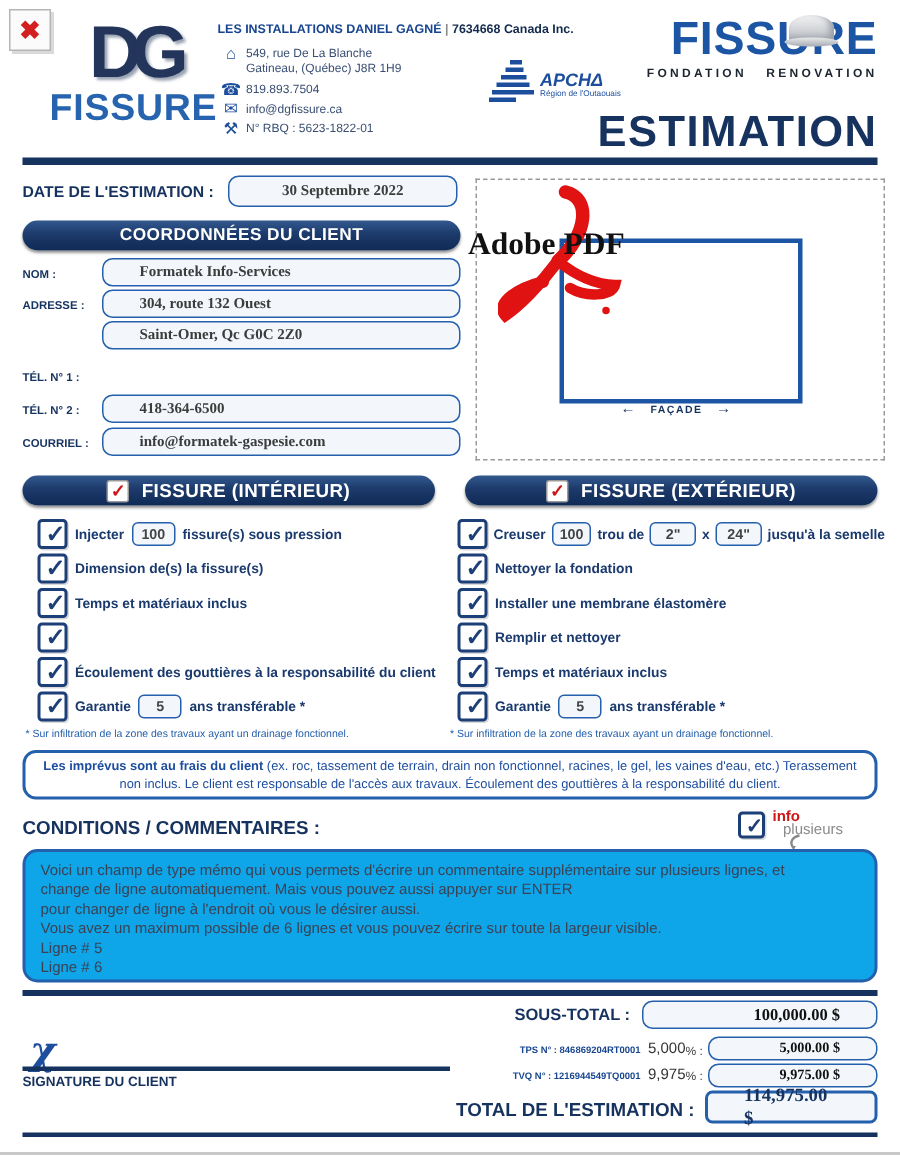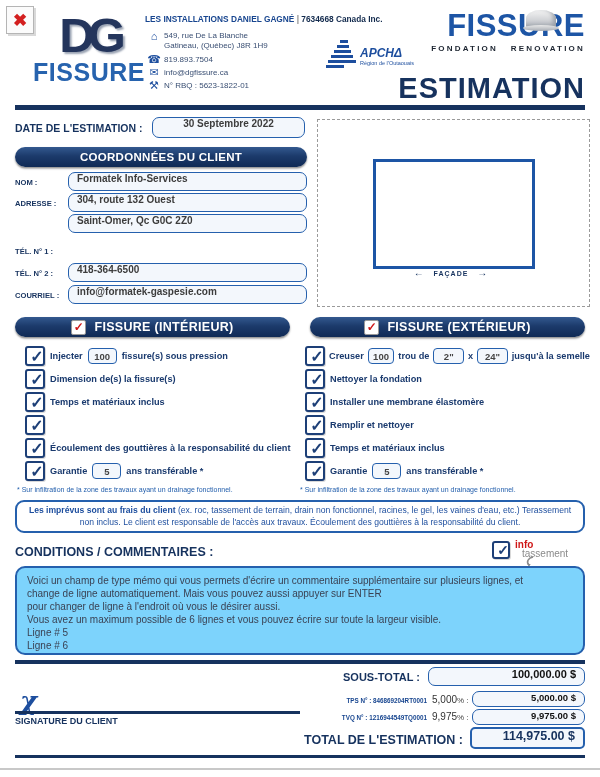--- a/index.html
+++ b/index.html
@@ -1,33 +1,33 @@
 <!DOCTYPE html>
 <html><head>
 <meta charset="utf-8">
 <style>
   html,body{margin:0;padding:0;background:#fff;}
   .page{position:relative;width:600px;height:777px;background:#fff;font-family:"Liberation Sans",sans-serif;overflow:hidden;}
   .abs{position:absolute;}
   .lbl{position:absolute;font-weight:bold;color:#16325e;}
-  .field{position:absolute;border:1.5px solid #2560ad;border-radius:7px;background:#f3f7fc;display:flex;align-items:flex-start;font-size:10px;color:#3c3c3c;font-weight:600;padding:0 8px;box-sizing:border-box;}
+  .field{position:absolute;border:1.5px solid #2560ad;border-radius:7px;background:#f3f7fc;display:flex;align-items:center;font-size:10px;color:#3c3c3c;font-weight:600;padding:0 24px;box-sizing:border-box;font-family:Liberation Serif, serif;}
   .field.center{justify-content:center;}
   .field.right{justify-content:flex-end;}
   .pill{position:absolute;height:20px;border-radius:11px;background:linear-gradient(#33598f 0%,#1c3a6b 45%,#0f2a55 100%);color:#fff;font-weight:bold;display:flex;align-items:center;justify-content:center;gap:8px;font-size:11.5px;letter-spacing:.3px;box-shadow:0 1.5px 2px rgba(0,0,0,.45);}
   .pillchk{width:13px;height:13px;background:#fff;border:1px solid #999;border-radius:2px;display:flex;align-items:center;justify-content:center;color:#cf1717;font-weight:bold;font-size:12px;line-height:1;}
   .row{position:absolute;display:flex;align-items:center;gap:5px;height:18px;}
   .chk{width:16px;height:16px;min-width:16px;border:2px solid #1d3f77;border-radius:3px;background:#fff;display:flex;align-items:flex-end;justify-content:center;box-shadow:1px 1px 0 rgba(0,0,0,.15);}
   .tick{font-size:16px;line-height:10px;color:#1d3f77;font-weight:bold;position:relative;top:-2px;left:2px;}
   .itxt{font-weight:bold;color:#1a3a6e;font-size:9.2px;white-space:nowrap;}
   .ibox{border:1.5px solid #2560ad;border-radius:4px;background:#f3f7fc;display:inline-flex;align-items:center;justify-content:center;font-size:9.5px;color:#444;font-weight:600;height:16px;box-sizing:border-box;}
   .hr-navy{position:absolute;background:#16325e;}
   .contact-ic{position:absolute;color:#1d4e9e;font-size:11px;width:14px;text-align:center;}
   .contact-tx{position:absolute;color:#3a4f73;font-size:8px;}
   .note-box{position:absolute;border:2px solid #2560ad;border-radius:9px;background:#fff;color:#1d4e9e;font-size:8.6px;text-align:center;display:flex;align-items:center;justify-content:center;padding:2px 10px;box-sizing:border-box;line-height:1.35;}
-  .memo{position:absolute;border:2px solid #2560ad;border-radius:10px;background:#7dd3fc;color:#3a4254;font-size:10px;line-height:13px;padding:6px 10px;box-sizing:border-box;white-space:pre-line;}
+  .memo{position:absolute;border:2px solid #2560ad;border-radius:10px;background:#0ea5e9;color:#3a4254;font-size:10px;line-height:13px;padding:6px 10px;box-sizing:border-box;white-space:pre-line;}
   .tiny{position:absolute;color:#2560ad;font-size:7px;}
   .dash-panel{position:absolute;border:1px dashed #9a9a9a;background:#fff;}
 </style>
 </head>
 <body>
 
 <div class="page">
 
   <div class="abs" style="left:6px;top:6px;width:26px;height:26px;border:1px solid #b5b5b5;background:#fbfbfb;box-shadow:2px 2px 0 #d9d9d9;display:flex;align-items:center;justify-content:center;">
     <span style="color:#d31f1f;font-size:17px;font-weight:bold;">✖</span>
@@ -89,20 +89,29 @@
 
   <div class="dash-panel" style="left:317px;top:119px;width:271px;height:186px;">
     <div style="position:absolute;left:55px;top:39px;width:156px;height:104px;border:3px solid #1d55a5;"></div>
     <div style="position:absolute;left:55px;top:147px;width:156px;text-align:center;font-size:7px;font-weight:bold;color:#16325e;letter-spacing:1px;">
       <span style="font-size:10px;">←</span>
       <span style="margin:0 6px;">FAÇADE</span>
       <span style="font-size:10px;">→</span>
     </div>
   </div>
 
+  <div class="abs" style="left:312px;top:122px;width:110px;height:95px;">
+    <svg width="85" height="95" viewBox="0 0 85 95" style="position:absolute;left:20px;top:0;">
+      <path d="M45 6 C62 10 60 34 40 52" stroke="#e01212" stroke-width="9" fill="none" stroke-linecap="round"></path>
+      <path d="M40 52 C28 68 14 82 5 88 C-2 80 14 70 30 66" stroke="#e01212" stroke-width="8" fill="none" stroke-linecap="round"></path>
+      <path d="M40 52 C52 62 66 68 78 68 C76 76 58 76 48 70" stroke="#e01212" stroke-width="7" fill="none" stroke-linecap="round"></path>
+      <circle cx="72" cy="85" r="2.5" fill="#e01212"></circle>
+    </svg>
+    <div style="position:absolute;left:0px;top:28px;font-size:21px;font-weight:bold;color:#111;font-family:'Liberation Serif',serif;white-space:nowrap;">Adobe PDF</div>
+  </div>
 
   <div class="pill" style="left:15px;top:147px;width:292px;">
     <span>COORDONNÉES DU CLIENT</span>
   </div>
 
   <div class="lbl" style="left:15px;top:178px;font-size:7.6px;">NOM :</div>
   <div class="field" style="left:68px;top:172px;width:239px;height:19px;">
     <span style="font-weight:bold;">Formatek Info-Services</span>
   </div>
 
@@ -243,21 +252,21 @@
       <span style="font-weight:bold;">Les imprévus sont au frais du client</span><span> (ex. roc, tassement de terrain, drain non fonctionnel, racines, le gel, les vaines d'eau, etc.) Terassement non inclus. Le client est responsable de l'accès aux travaux. Écoulement des gouttières à la responsabilité du client.</span>
     </div>
   </div>
 
   <div class="lbl" style="left:15px;top:545px;font-size:12.5px;">CONDITIONS / COMMENTAIRES :</div>
   <div class="abs" style="left:492px;top:539px;width:95px;height:24px;">
     <span class="chk" style="position:absolute;left:0;top:2px;width:14px;height:14px;min-width:14px;">
         <span class="tick" style="font-size:14px;">✓</span>
       </span>
     <span style="position:absolute;left:23px;top:0;font-size:10px;font-weight:bold;color:#cf1717;">info</span>
-    <span style="position:absolute;left:30px;top:9px;font-size:10px;color:#8a8a8a;">tassement</span>
+    <span style="position:absolute;left:30px;top:9px;font-size:10px;color:#8a8a8a;">plusieurs</span>
     <svg width="12" height="12" viewBox="0 0 12 12" style="position:absolute;left:32px;top:17px;">
       <path d="M9 1 C4 2 2 6 5 9" stroke="#8a8a8a" stroke-width="1.6" fill="none"></path>
       <path d="M3.4 8 L6.6 8 L5 11 Z" fill="#8a8a8a"></path>
     </svg>
   </div>
 
   <div class="memo" style="left:15px;top:566px;width:570px;height:89px;">Voici un champ de type mémo qui vous permets d'écrire un commentaire supplémentaire sur plusieurs lignes, et
 change de ligne automatiquement. Mais vous pouvez aussi appuyer sur ENTER
 pour changer de ligne à l'endroit où vous le désirer aussi.
 Vous avez un maximum possible de 6 lignes et vous pouvez écrire sur toute la largeur visible.

